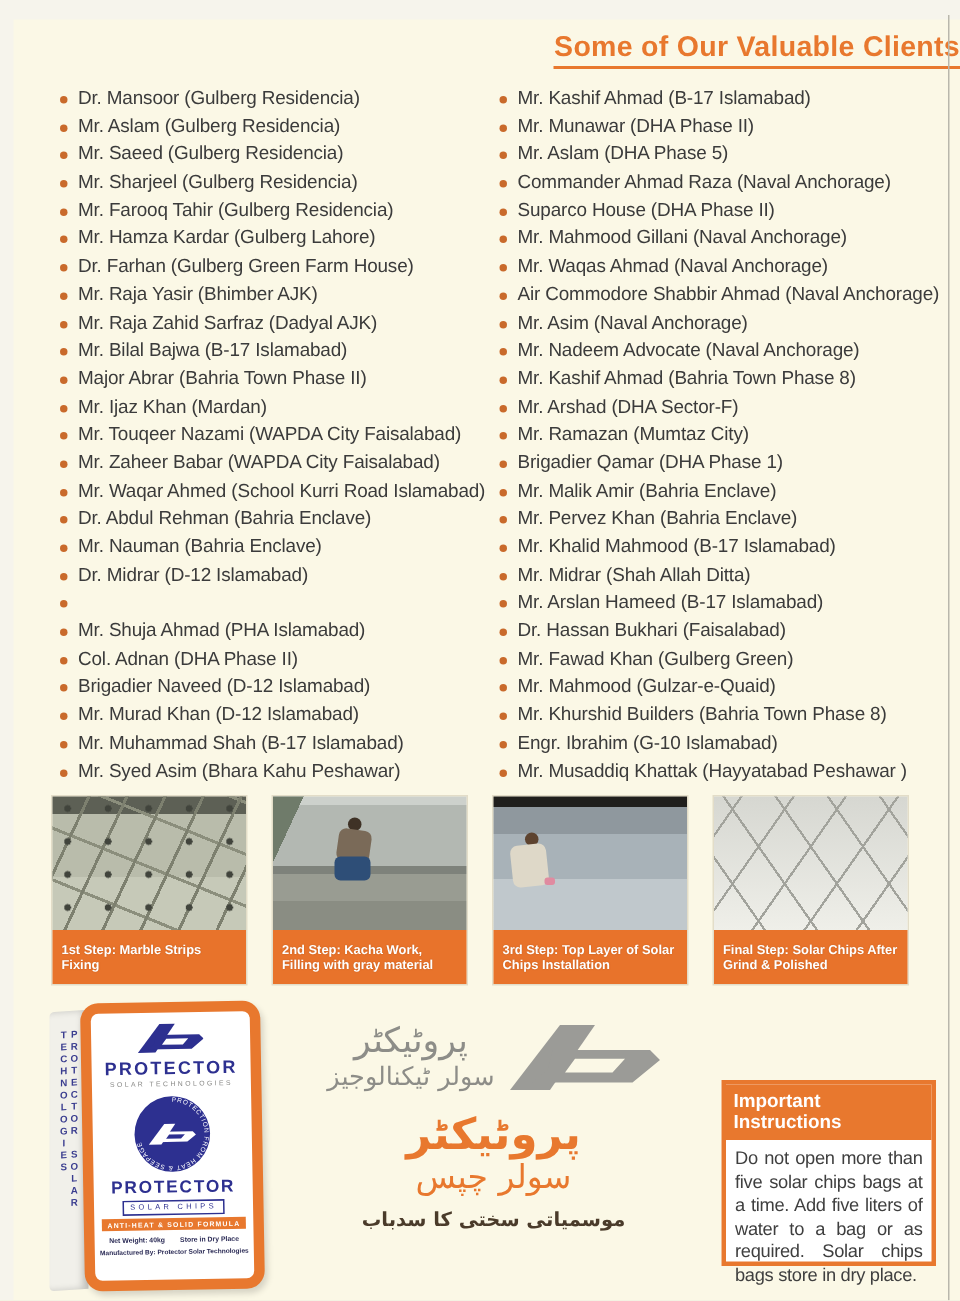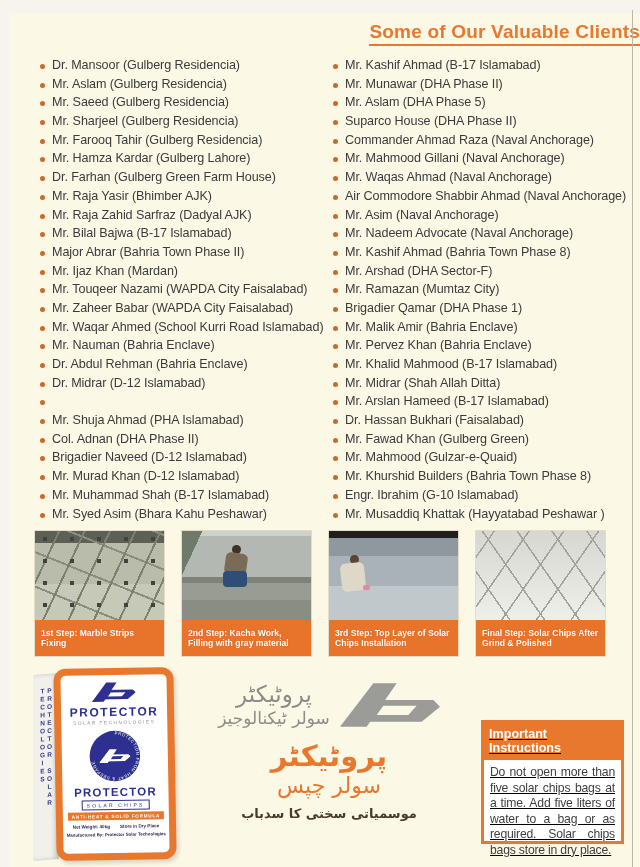--- a/index.html
+++ b/index.html
@@ -90,21 +90,21 @@
   .urdu-gray .l2{font-size:17px;line-height:22px;}
   .gray-logo{width:100px;height:54px;color:#9b9b97;}
   .urdu-orange{margin-top:8px;text-align:center;color:#E8782E;font-family:"DejaVu Sans","Liberation Sans",sans-serif;}
   .urdu-orange .l1{font-size:29px;line-height:32px;font-weight:bold;}
   .urdu-orange .l2{font-size:22px;line-height:28px;}
   .urdu-tagline{margin-top:6px;font-size:13px;font-weight:bold;color:#4a3b2a;
     font-family:"DejaVu Sans","Liberation Sans",sans-serif;}
 
   
   .instructions{flex:0 0 143px;margin:54px 16px 0 4px;height:124px;border:3px solid #E8782E;
-    background:#fff;box-sizing:border-box;text-decoration:underline;}
+    background:#fff;box-sizing:border-box;}
   .instructions-header{background:#E8782E;color:#fff;font-size:12.6px;font-weight:bold;
     padding:4px 5px 5px;}
   .instructions-body{padding:5px 6px;font-size:12.2px;line-height:15.5px;color:#3f3f3f;
     text-align:justify;letter-spacing:-0.2px;}
 </style>
 </head>
 <body>
 
 <svg width="0" height="0" style="position:absolute">
   <defs>
@@ -181,25 +181,25 @@
         <li>
           <span class="bullet"></span>
           <span class="client-text">Mr. Zaheer Babar (WAPDA City Faisalabad)</span>
         </li>
         <li>
           <span class="bullet"></span>
           <span class="client-text">Mr. Waqar Ahmed (School Kurri Road Islamabad)</span>
         </li>
         <li>
           <span class="bullet"></span>
+          <span class="client-text">Dr. Abdul Rehman (Bahria Enclave)</span>
+        </li>
+        <li>
+          <span class="bullet"></span>
           <span class="client-text">Mr. Nauman (Bahria Enclave)</span>
-        </li>
-        <li>
-          <span class="bullet"></span>
-          <span class="client-text">Dr. Abdul Rehman (Bahria Enclave)</span>
         </li>
         <li>
           <span class="bullet"></span>
           <span class="client-text">Dr. Midrar (D-12 Islamabad)</span>
         </li>
         <li>
           <span class="bullet"></span>
         </li>
         <li>
           <span class="bullet"></span>
@@ -234,25 +234,25 @@
         <li>
           <span class="bullet"></span>
           <span class="client-text">Mr. Munawar (DHA Phase II)</span>
         </li>
         <li>
           <span class="bullet"></span>
           <span class="client-text">Mr. Aslam (DHA Phase 5)</span>
         </li>
         <li>
           <span class="bullet"></span>
+          <span class="client-text">Commander Ahmad Raza (Naval Anchorage)</span>
+        </li>
+        <li>
+          <span class="bullet"></span>
           <span class="client-text">Suparco House (DHA Phase II)</span>
-        </li>
-        <li>
-          <span class="bullet"></span>
-          <span class="client-text">Commander Ahmad Raza (Naval Anchorage)</span>
         </li>
         <li>
           <span class="bullet"></span>
           <span class="client-text">Mr. Mahmood Gillani (Naval Anchorage)</span>
         </li>
         <li>
           <span class="bullet"></span>
           <span class="client-text">Mr. Waqas Ahmad (Naval Anchorage)</span>
         </li>
         <li>

